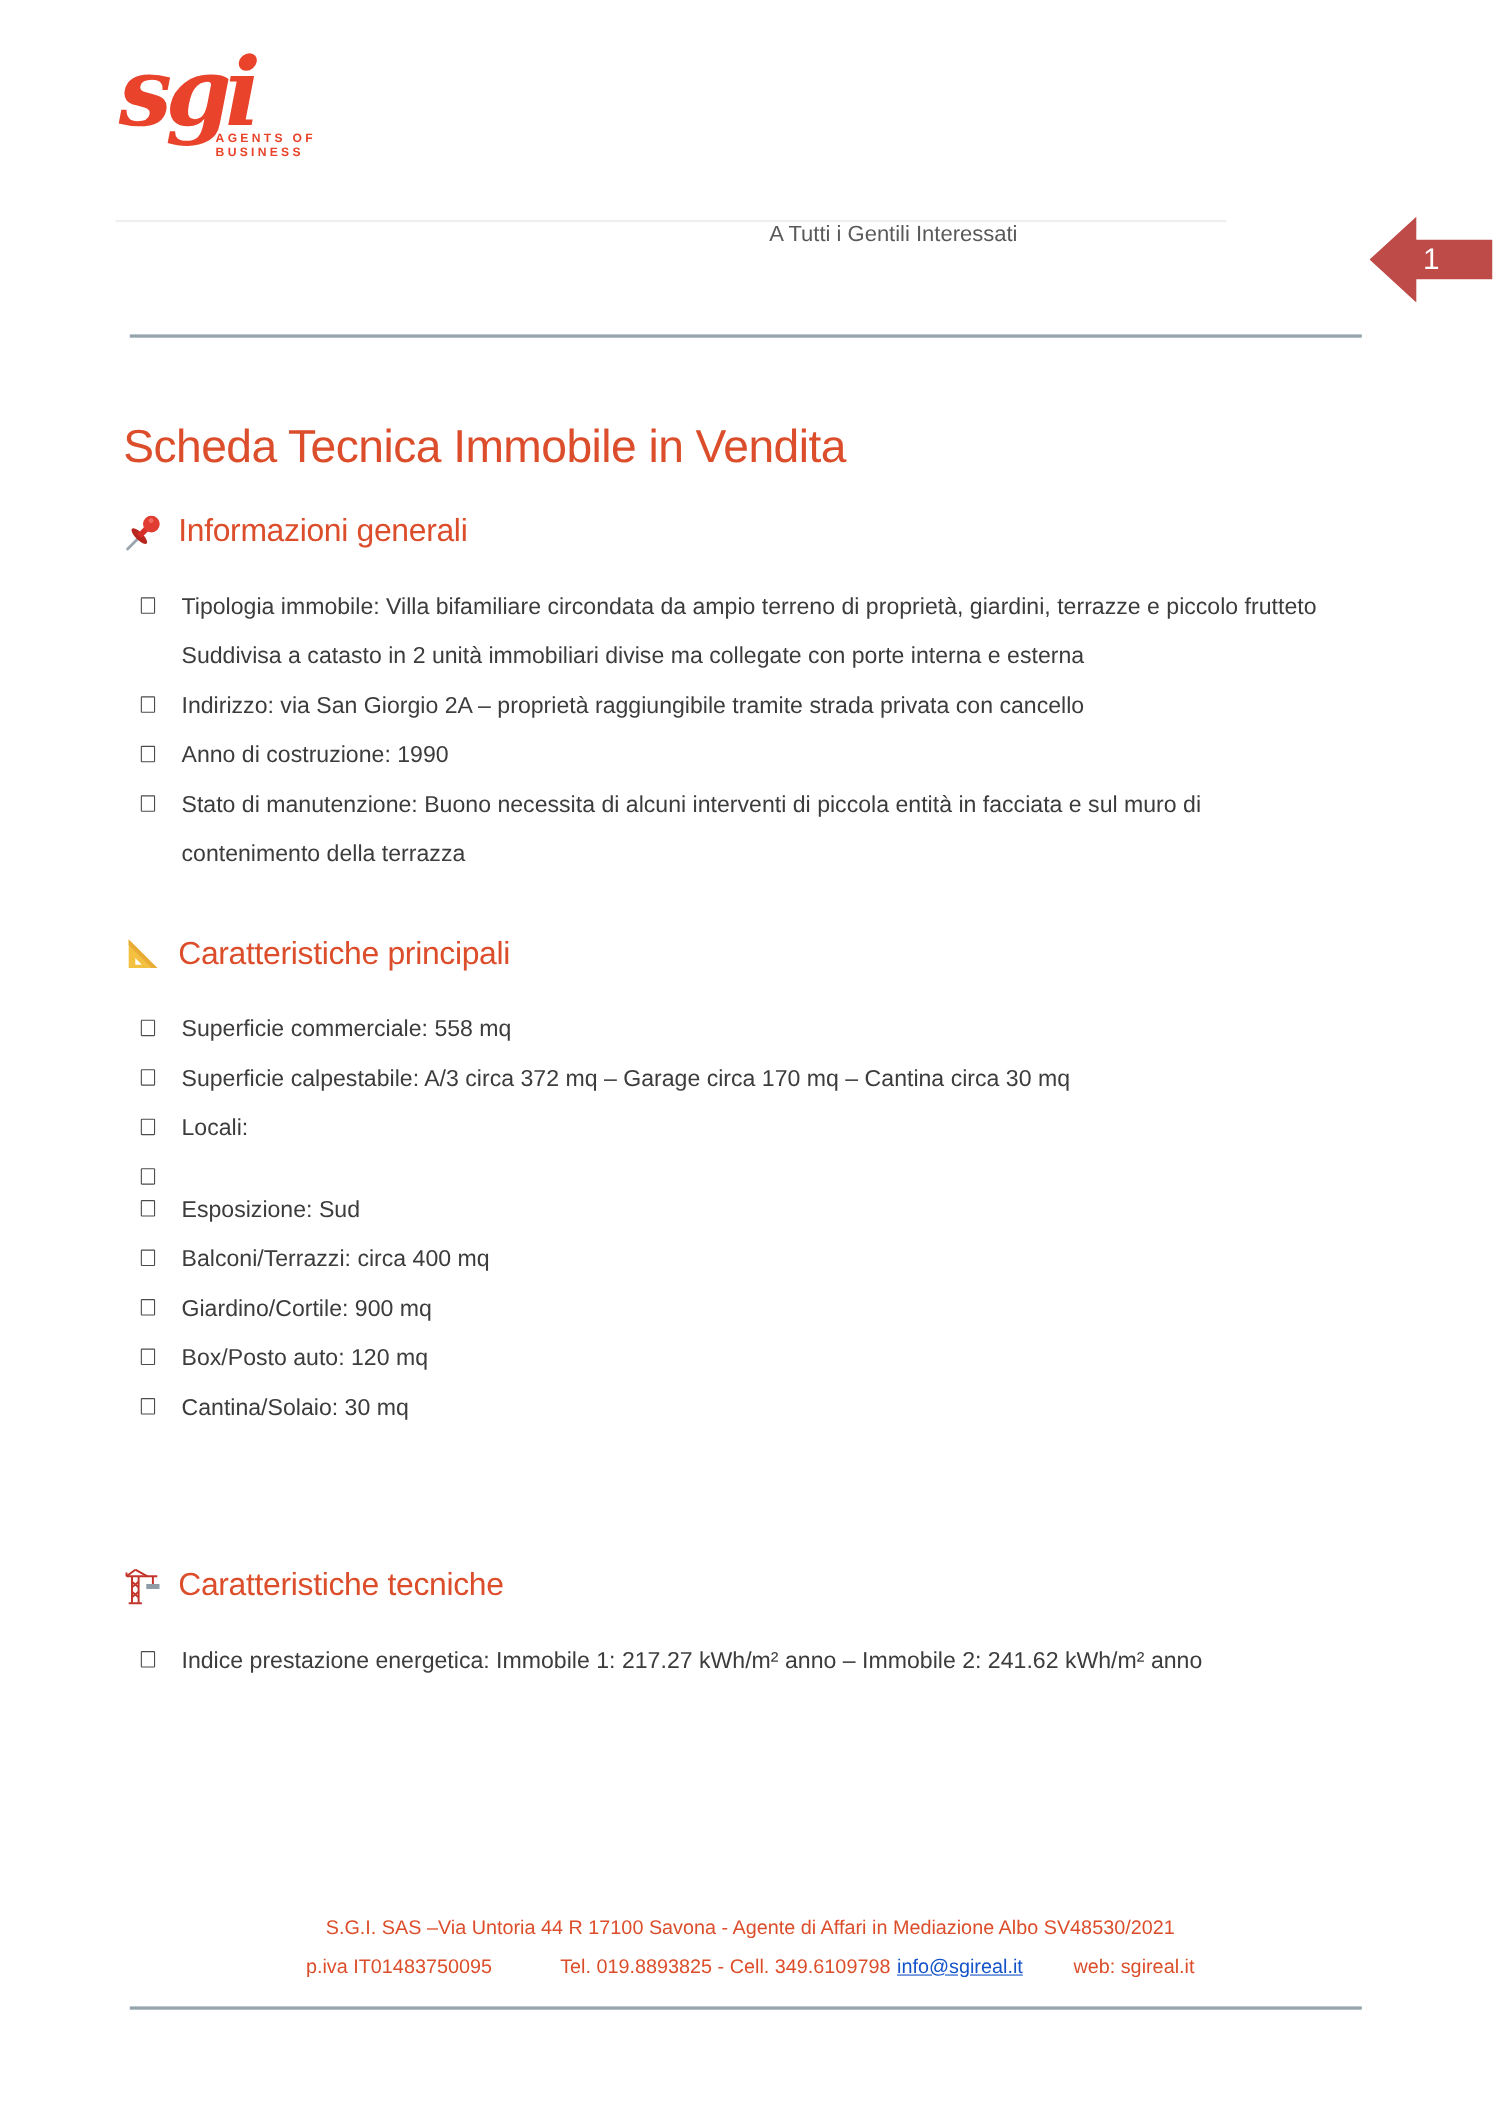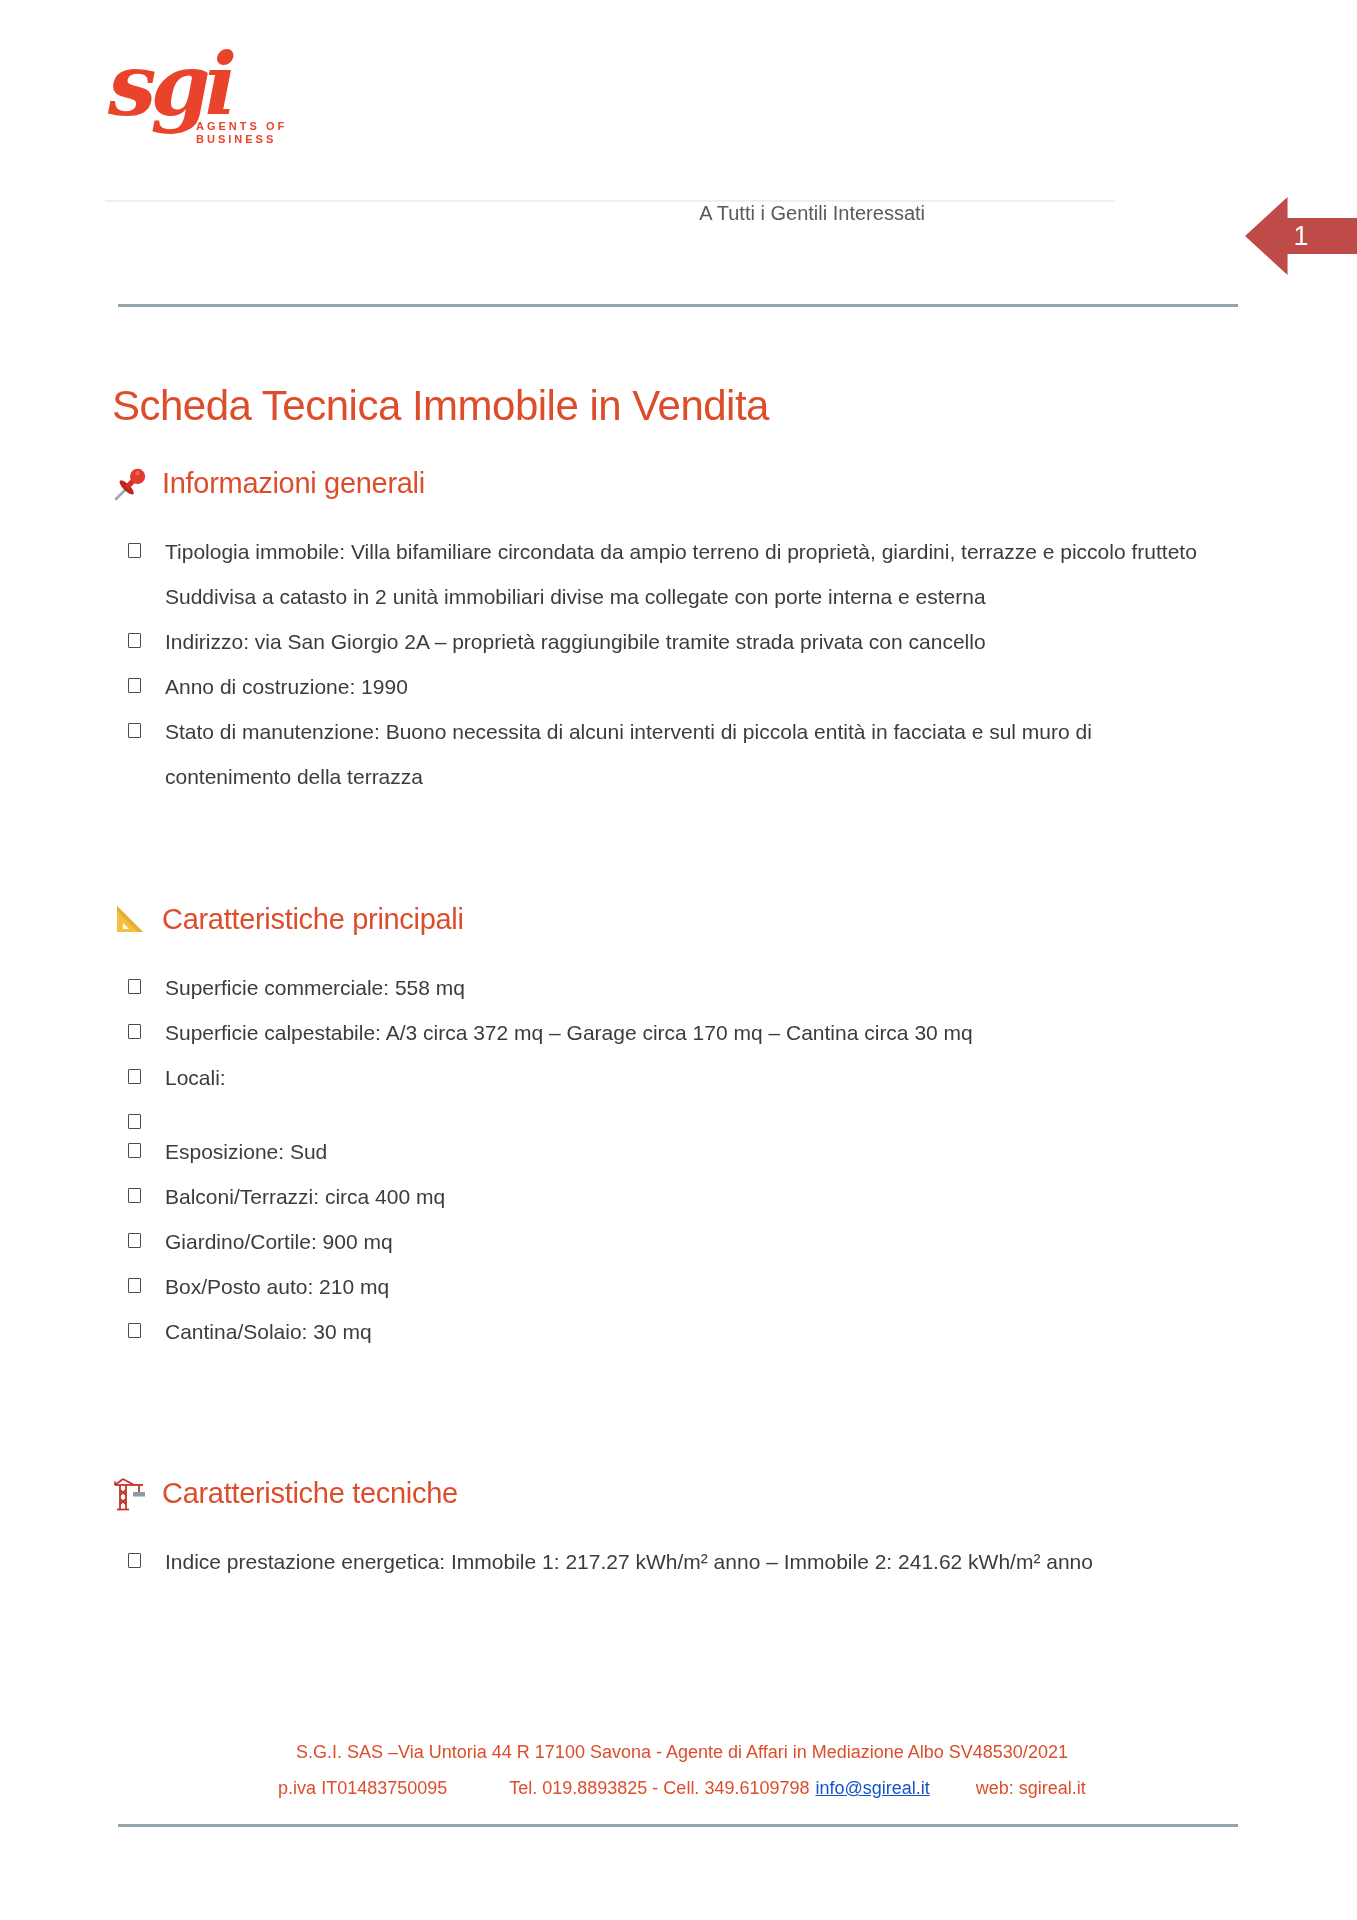--- a/index.html
+++ b/index.html
@@ -44,21 +44,21 @@
   h1.doc-title{
     margin:0;font-size:42px;font-weight:400;line-height:1.25;
     color:#dc4e2b;letter-spacing:-0.5px;
   }
   .section-head{display:flex;align-items:center;gap:14px;height:42px;}
   .section-head .sec-icon{width:36px;height:36px;flex:0 0 36px;}
   .section-head h2{
     margin:0;font-size:29px;font-weight:400;color:#dc4e2b;letter-spacing:-0.3px;
   }
   .sh-1{margin-top:30px;}
-  .sh-2{margin-top:100px;}
+  .sh-2{margin-top:48px;}
   .sh-3{margin-top:119px;}
   ul.doc-list{list-style:none;margin:24px 0 0 0;padding:0 0 0 16px;}
   ul.doc-list li{
     display:flex;align-items:flex-start;
     font-size:21px;line-height:45px;color:#3c3c3c;
   }
   .cbox{
     flex:0 0 13px;width:13px;height:15px;margin:14px 24px 0 0;
     border:1.6px solid #4b4b4b;border-radius:1px;box-sizing:border-box;
   }
@@ -193,21 +193,21 @@
     </li>
     <li>
       <span class="cbox"></span>
       <span class="itxt">
           <span class="ln">Giardino/Cortile: 900 mq</span>
         </span>
     </li>
     <li>
       <span class="cbox"></span>
       <span class="itxt">
-          <span class="ln">Box/Posto auto: 210 mq</span>
+          <span class="ln">Box/Posto auto: 120 mq</span>
         </span>
     </li>
     <li>
       <span class="cbox"></span>
       <span class="itxt">
           <span class="ln">Cantina/Solaio: 30 mq</span>
         </span>
     </li>
   </ul>
 

